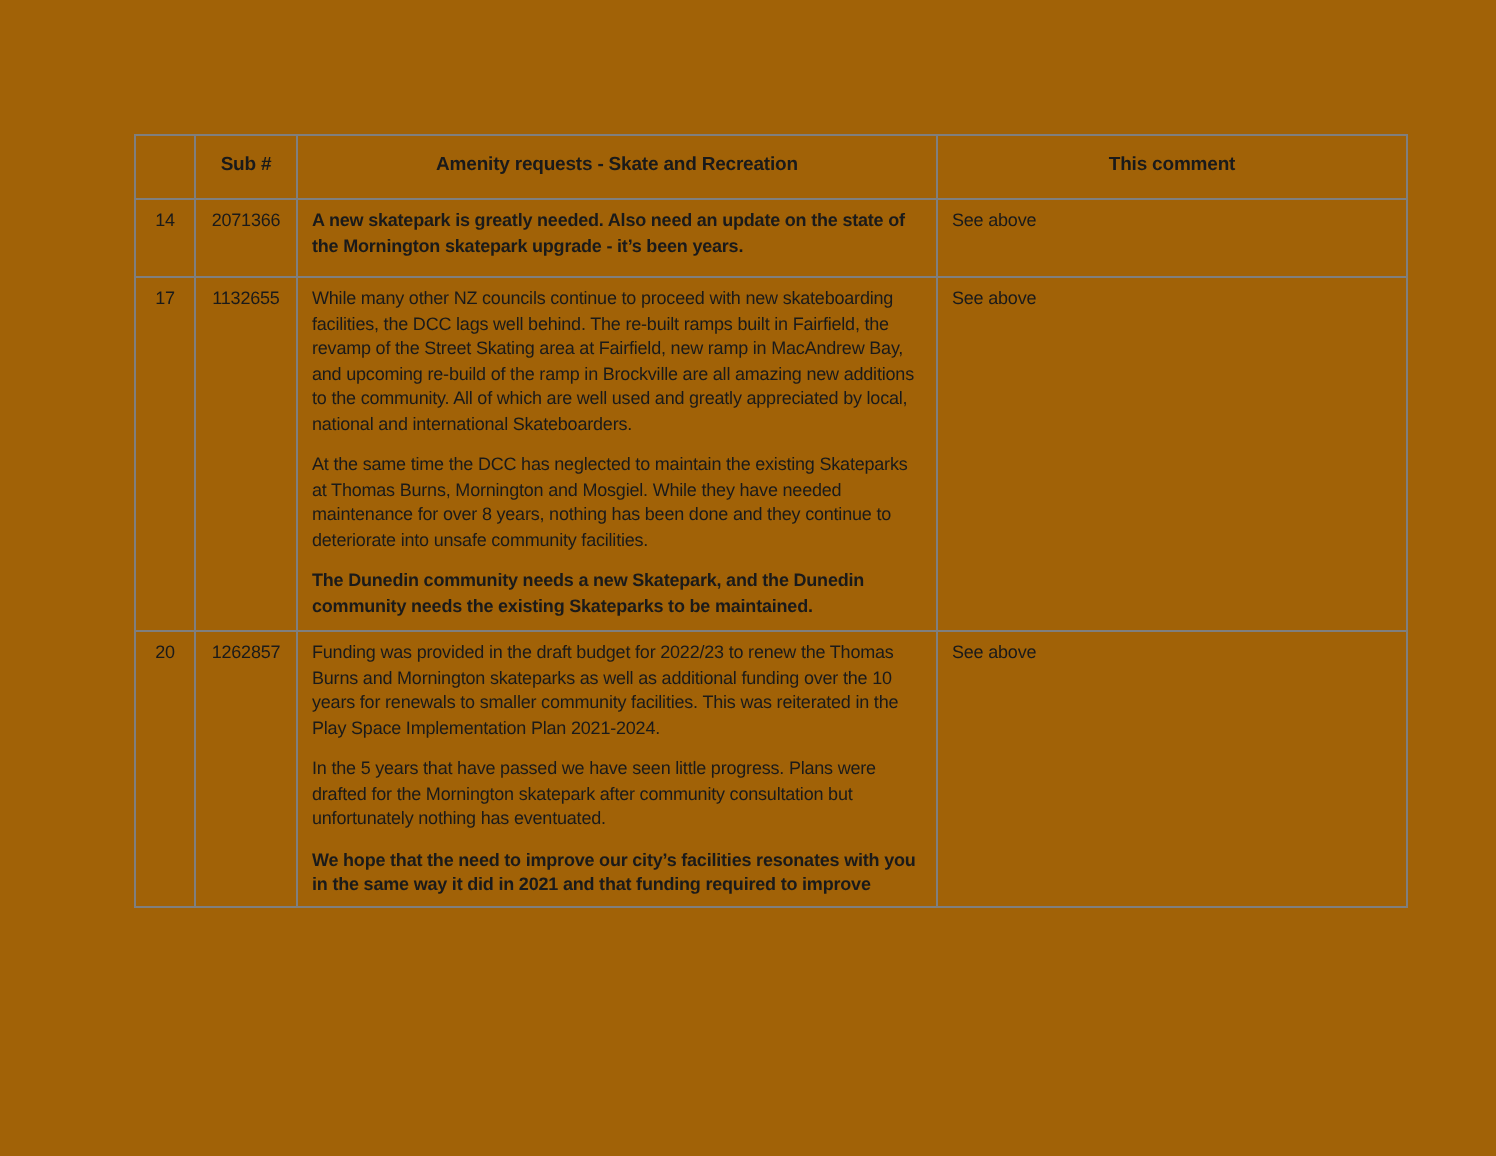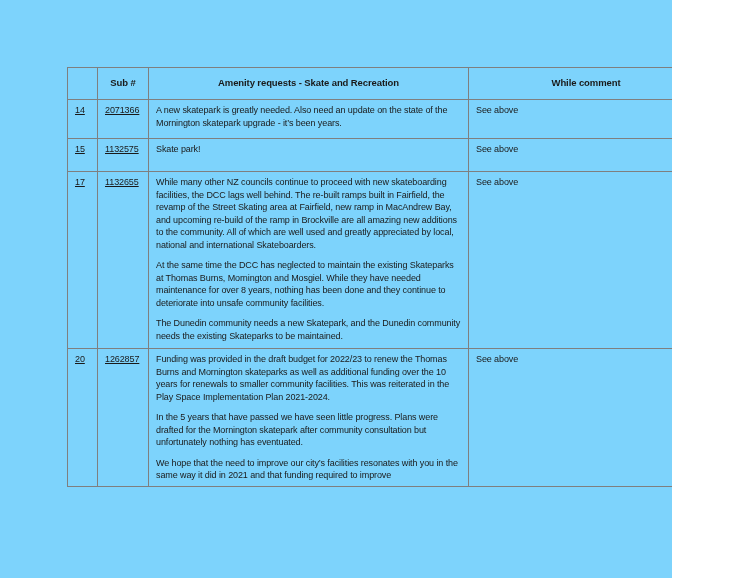--- a/index.html
+++ b/index.html
@@ -2,23 +2,23 @@
 <html><head>
 <meta charset="utf-8">
 <style>
   html, body {
     margin: 0;
     padding: 0;
     background: #ffffff;
   }
   .page {
     position: relative;
-    width: 672px;
+    width: 748px;
     height: 578px;
-    background: #7dd3fc;
+    background: #a16207;
     overflow: hidden;
     font-family: "Liberation Sans", "DejaVu Sans", sans-serif;
     color: #1a1a1a;
   }
   table.submissions {
     position: absolute;
     left: 67px;
     top: 67px;
     width: 636px;
     border-collapse: collapse;
@@ -37,31 +37,31 @@
   }
   table.submissions thead th {
     font-weight: bold;
     font-size: 9.5px;
     text-align: center;
     vertical-align: middle;
     height: 27px;
     padding: 2px 4px;
   }
   td.c-num, td.c-sub {
-    text-align: left;
-    text-decoration: underline;
+    text-align: center;
   }
   td.c-request, td.c-staff {
     text-align: left;
   }
   td .para {
     margin: 0 0 8px 0;
   }
   td .para:last-child {
     margin-bottom: 0;
+    font-weight: bold;
   }
   tr.r-0 { height: 39px; }
   tr.r-1 { height: 33px; }
   tr.r-2 { height: 29px; }
   tr.r-3 { height: 177px; margin-top: 43px; }
   tr.r-4 { height: 135px; }
 </style>
 </head>
 <body>
 
@@ -71,37 +71,29 @@
       <col style="width:30px">
       <col style="width:51px">
       <col style="width:320px">
       <col style="width:235px">
     </colgroup>
     <thead>
       <tr>
         <th></th>
         <th>Sub #</th>
         <th>Amenity requests - Skate and Recreation</th>
-        <th>While comment</th>
+        <th>This comment</th>
       </tr>
     </thead>
     <tbody>
       <tr class="r-0">
         <td class="c-num">14</td>
         <td class="c-sub">2071366</td>
         <td class="c-request">
             <div class="para">A new skatepark is greatly needed. Also need an update on the state of the Mornington skatepark upgrade - it’s been years.</div>
-          </td>
-        <td class="c-staff">See above</td>
-      </tr>
-      <tr class="r-1">
-        <td class="c-num">15</td>
-        <td class="c-sub">1132575</td>
-        <td class="c-request">
-            <div class="para">Skate park!</div>
           </td>
         <td class="c-staff">See above</td>
       </tr>
       <tr class="r-3">
         <td class="c-num">17</td>
         <td class="c-sub">1132655</td>
         <td class="c-request">
             <div class="para">While many other NZ councils continue to proceed with new skateboarding facilities, the DCC lags well behind. The re-built ramps built in Fairfield, the revamp of the Street Skating area at Fairfield, new ramp in MacAndrew Bay, and upcoming re-build of the ramp in Brockville are all amazing new additions to the community. All of which are well used and greatly appreciated by local, national and international Skateboarders.</div>
             <div class="para">At the same time the DCC has neglected to maintain the existing Skateparks at Thomas Burns, Mornington and Mosgiel. While they have needed maintenance for over 8 years, nothing has been done and they continue to deteriorate into unsafe community facilities.</div>
             <div class="para">The Dunedin community needs a new Skatepark, and the Dunedin community needs the existing Skateparks to be maintained.</div>

